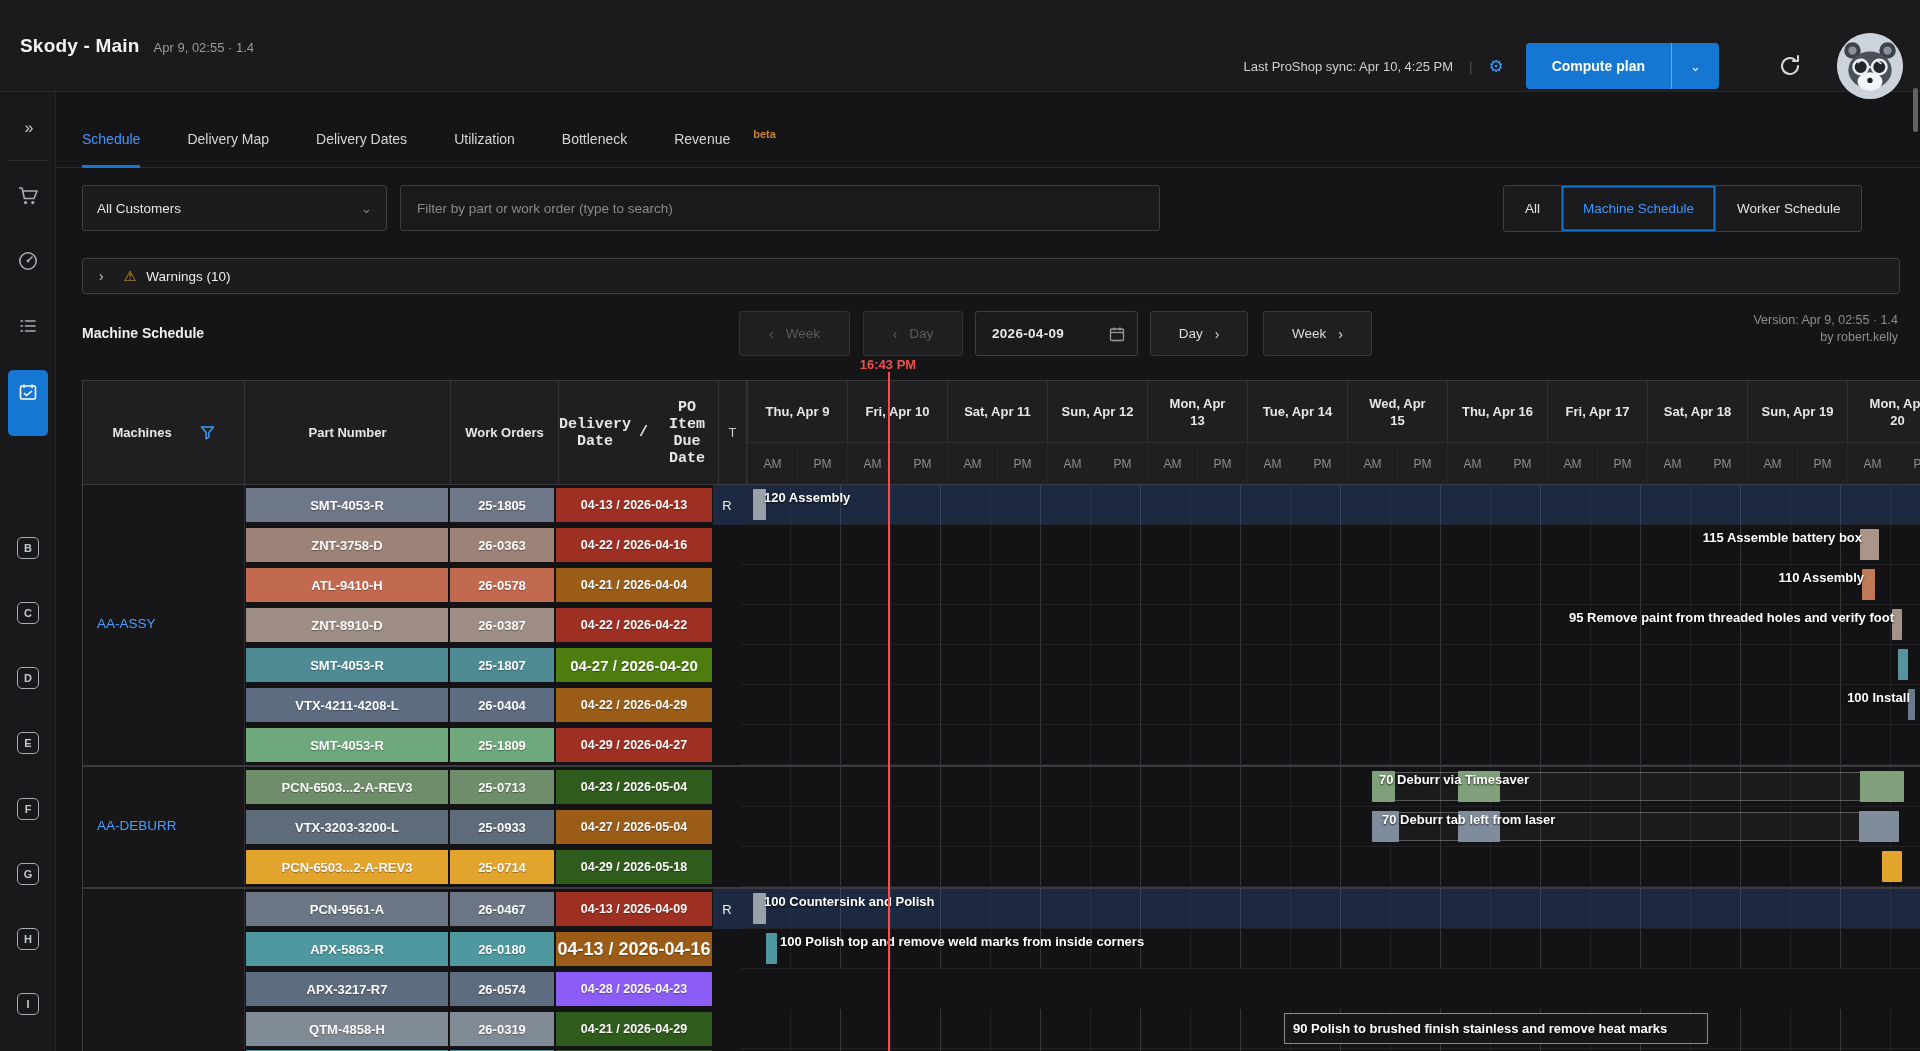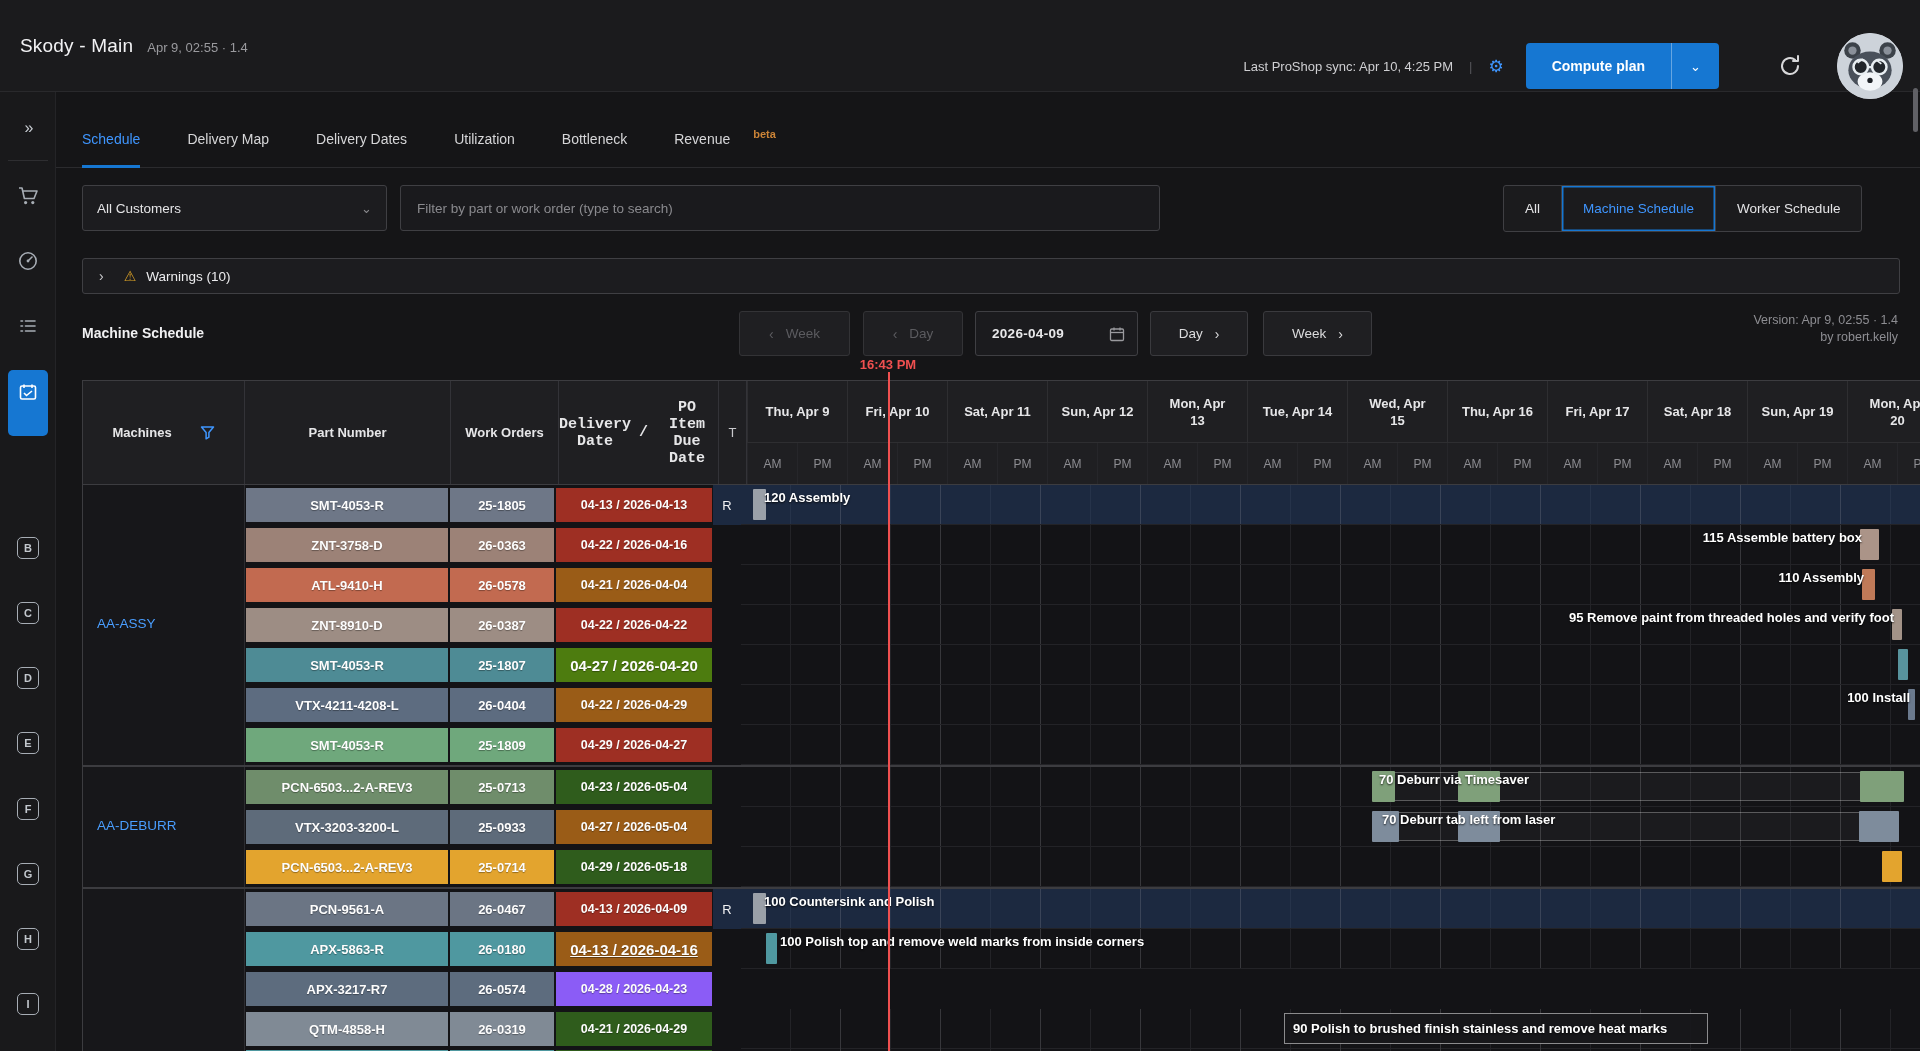--- a/index.html
+++ b/index.html
@@ -4,21 +4,21 @@
 <style>
   * { margin:0; padding:0; box-sizing:border-box; }
   html,body { width:1920px; height:1051px; overflow:hidden; background:#151517;
     font-family:"Liberation Sans", sans-serif; color:#e8e8ea; }
   body { position:relative; }
 
   
   .topbar { position:absolute; left:0; top:0; width:1920px; height:92px;
     background:#1b1b1d; border-bottom:1px solid #29292c; display:flex; align-items:center; }
   .topbar-left { display:flex; align-items:baseline; margin-left:20px; }
-  .app-title { font-size:19px; font-weight:normal; color:#f2f2f4; letter-spacing:.2px; }
+  .app-title { font-size:19px; font-weight:bold; color:#f2f2f4; letter-spacing:.2px; }
   .app-meta { font-size:13px; color:#9a9a9e; margin-left:14px; }
   .topbar-right { position:absolute; right:0; top:0; height:92px; display:flex; align-items:center;margin-top:20px; }
   .sync-label { font-size:13px; color:#cfcfd2; }
   .pipe { color:#55555a; margin:0 16px; font-size:13px; }
   .gear { font-size:17px; color:#3f96ff; cursor:pointer; margin-right:22px; }
   .compute-btn { display:flex; height:46px; border-radius:4px; overflow:hidden; background:#1677d2; cursor:pointer; }
   .compute-main { padding:0 26px; display:flex; align-items:center; font-size:14px; font-weight:bold; color:#fff; }
   .compute-split { width:48px; display:flex; align-items:center; justify-content:center;
     border-left:1px solid rgba(255,255,255,.35); color:#fff; font-size:13px; }
   .refresh { margin:0 34px 0 58px; width:26px; height:26px; cursor:pointer; }
@@ -580,21 +580,21 @@
         </div>
         <div class="row">
           <div class="c-machines"></div>
           <div class="c-part">
             <div class="cellbox" style="background: rgb(79, 152, 160);">APX-5863-R</div>
           </div>
           <div class="c-wo">
             <div class="cellbox" style="background: rgb(79, 152, 160);">26-0180</div>
           </div>
           <div class="c-date">
-            <div class="cellbox" style="background: rgb(154, 92, 23); font-size: 15px; text-decoration: underline;">04-13 / 2026-04-16</div>
+            <div class="cellbox" style="background: rgb(154, 92, 23); font-size: 18px;">04-13 / 2026-04-16</div>
           </div>
           <div class="c-t"></div>
           <div class="c-gantt">
             <div class="gbar" style="left: 25px; width: 11px; background: rgb(79, 152, 160);"></div>
             <div class="glabel" style="left: 39px;">100 Polish top and remove weld marks from inside corners</div>
           </div>
         </div>
         <div class="row">
           <div class="c-machines"></div>
           <div class="c-part">

